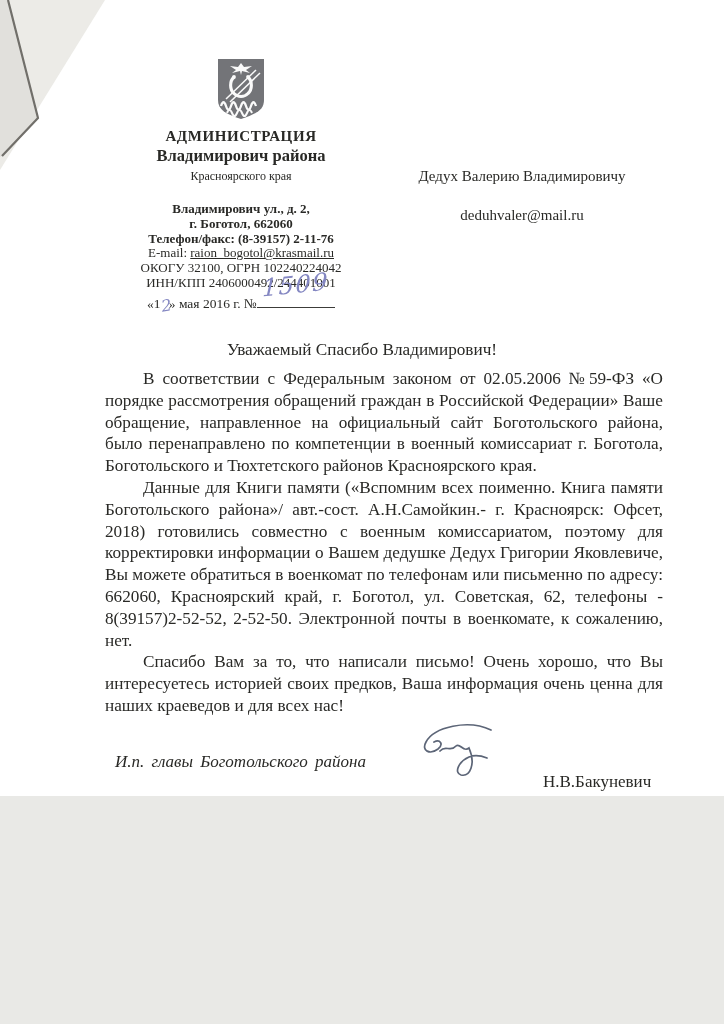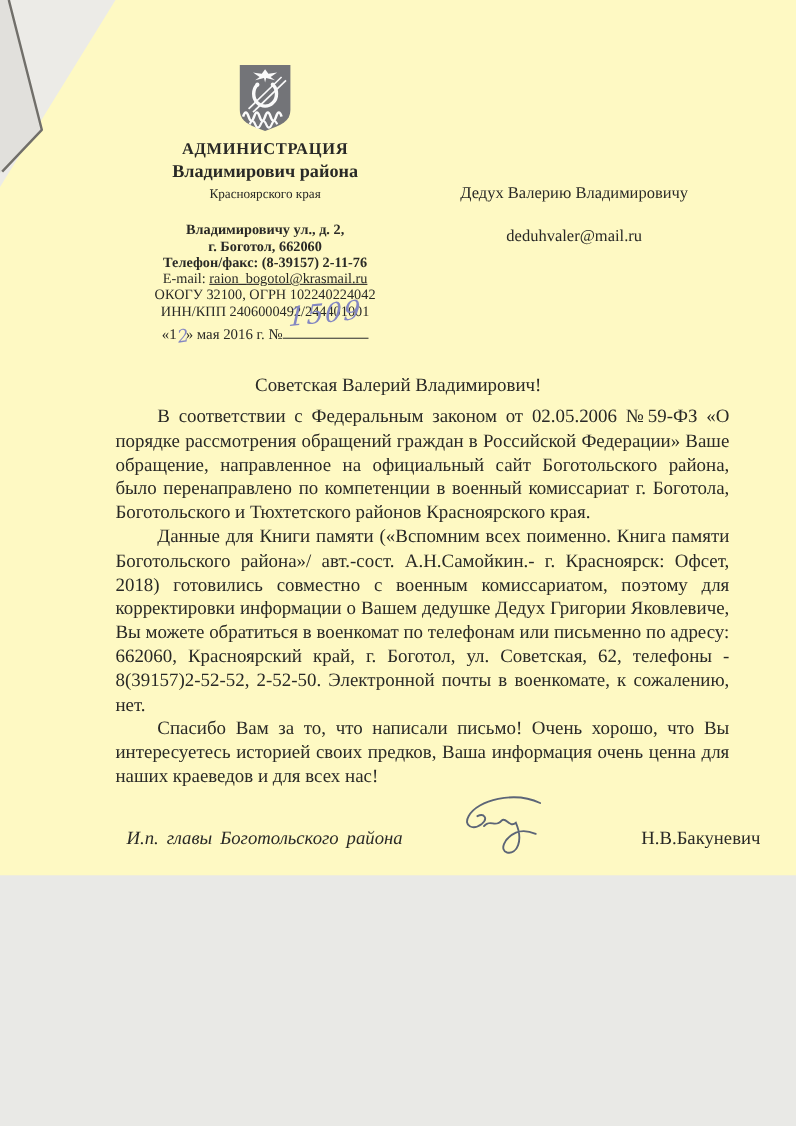--- a/index.html
+++ b/index.html
@@ -1,18 +1,18 @@
 <!DOCTYPE html>
 <html lang="ru"><head>
 <meta charset="utf-8">
 <style>
   html,body{margin:0;padding:0;background:#e9e9e6;}
   .page{
     position:relative;width:724px;height:796px;margin:0 auto;
-    background:#fef9c3;overflow:hidden;
+    background:#ffffff;overflow:hidden;
     font-family:"Liberation Serif",serif;color:#292926;
   }
   
   .fold{position:absolute;left:0;top:0;}
   .scan-edge-right{position:absolute;right:0;top:930px;width:2px;height:94px;background:#d6d6d2;}
   .scan-edge-bottom{position:absolute;left:140px;right:0;top:1007px;height:1px;background:#ededE8;}
   
   .letterhead{position:absolute;left:88px;top:58px;width:306px;text-align:center;}
   .emblem{display:block;margin:0 auto 7px auto;}
   .org1{font-weight:bold;font-size:15px;letter-spacing:.6px;line-height:19px;}
@@ -29,21 +29,21 @@
   
   .addressee{position:absolute;left:387px;top:168px;width:270px;text-align:center;font-size:15px;}
   .addressee .a-email{margin-top:22px;font-family:Liberation Serif, serif;}
   
   .salutation{position:absolute;left:60px;right:60px;top:340px;text-align:center;font-size:17.2px;}
   .body-text{position:absolute;left:105px;top:368px;width:558px;font-size:17.2px;line-height:21.8px;text-align:justify;}
   .body-text p{margin:0;text-indent:38px;}
   
   .sig-title{position:absolute;left:115px;top:752px;font-size:17px;word-spacing:3px;font-style:italic;}
   .sig-mark{position:absolute;left:396px;top:708px;}
-  .sig-name{position:absolute;left:543px;top:752px;font-size:17px;margin-left:40px;}
+  .sig-name{position:absolute;left:543px;top:772px;font-size:17px;}
   
   .footer{position:absolute;left:105px;top:850px;font-size:14px;line-height:19px;}
 </style>
 </head>
 <body>
 
 <div class="page">
 
   <svg class="fold" width="130" height="185" viewBox="0 0 130 185">
     <polygon points="0,0 105,0 0,170" fill="#ecebe7"></polygon>
@@ -62,36 +62,36 @@
       <circle cx="32" cy="19" r="1.9" fill="#fafafa"></circle>
       <line x1="10" y1="41" x2="40" y2="12" stroke="#fafafa" stroke-width="1.5"></line>
       <line x1="14" y1="44" x2="44" y2="15" stroke="#fafafa" stroke-width="1.5"></line>
       <path d="M5,48 q2.5,-7.5 5,0 q2.5,7.5 5,0 q2.5,-7.5 5,0 q2.5,7.5 5,0 q2.5,-7.5 5,0 q2.5,7.5 5,0 q2.5,-7.5 5,0" fill="none" stroke="#fafafa" stroke-width="2.3"></path>
       <path d="M11,55 q2.5,-6 5,0 q2.5,6 5,0 q2.5,-6 5,0 q2.5,6 5,0 q2.5,-6 5,0" fill="none" stroke="#fafafa" stroke-width="2"></path>
     </svg>
     <div class="org1">АДМИНИСТРАЦИЯ</div>
     <div class="org2">Владимирович района</div>
     <div class="org3">Красноярского края</div>
     <div class="contact">
-      <div class="b">Владимировичу ул., д. 2,</div>
+      <div class="b">Владимирович ул., д. 2,</div>
       <div class="b">г. Боготол, 662060</div>
       <div class="b">Телефон/факс: (8-39157) 2-11-76</div>
       <div><span>E-mail: </span><span class="u">raion_bogotol@krasmail.ru</span></div>
       <div>ОКОГУ 32100, ОГРН 102240224042</div>
       <div>ИНН/КПП 2406000492/244401001</div>
     </div>
     <div class="date-row"><span>«1</span><span class="hw hw-2">2</span><span>» мая  2016 г. №</span><span class="num-line"><span class="hw hw-num">1509</span></span></div>
   </div>
 
   <div class="addressee">
     <div>Дедух Валерию Владимировичу</div>
     <div class="a-email">deduhvaler@mail.ru</div>
   </div>
 
-  <div class="salutation">Советская Валерий Владимирович!</div>
+  <div class="salutation">Уважаемый Спасибо Владимирович!</div>
   <div class="body-text">
     <p>В соответствии с Федеральным законом от 02.05.2006 №59-ФЗ «О порядке рассмотрения обращений граждан в Российской Федерации» Ваше обращение, направленное на официальный сайт Боготольского района, было перенаправлено по компетенции в военный комиссариат г. Боготола, Боготольского и Тюхтетского районов Красноярского края.</p>
     <p>Данные для Книги памяти («Вспомним всех поименно. Книга памяти Боготольского района»/ авт.-сост. А.Н.Самойкин.- г. Красноярск: Офсет, 2018) готовились совместно с военным комиссариатом, поэтому для корректировки информации о Вашем дедушке Дедух Григории Яковлевиче, Вы можете обратиться в военкомат по телефонам или письменно по адресу: 662060, Красноярский край, г. Боготол, ул. Советская, 62, телефоны - 8(39157)2-52-52, 2-52-50. Электронной почты в военкомате, к сожалению, нет.</p>
     <p>Спасибо Вам за то, что написали письмо! Очень хорошо, что Вы интересуетесь историей своих предков, Ваша информация очень ценна для наших краеведов и для всех нас!</p>
   </div>
 
   <div class="sig-title">И.п.  главы  Боготольского района</div>
   <svg class="sig-mark" width="115" height="88" viewBox="0 0 115 88">
     <path d="M95,22 C72,11 38,19 30,34 C25,43 34,47 42,41 C48,36 44,31 38,34
              M44,43 C50,36 54,45 60,38 C64,34 67,45 73,40

